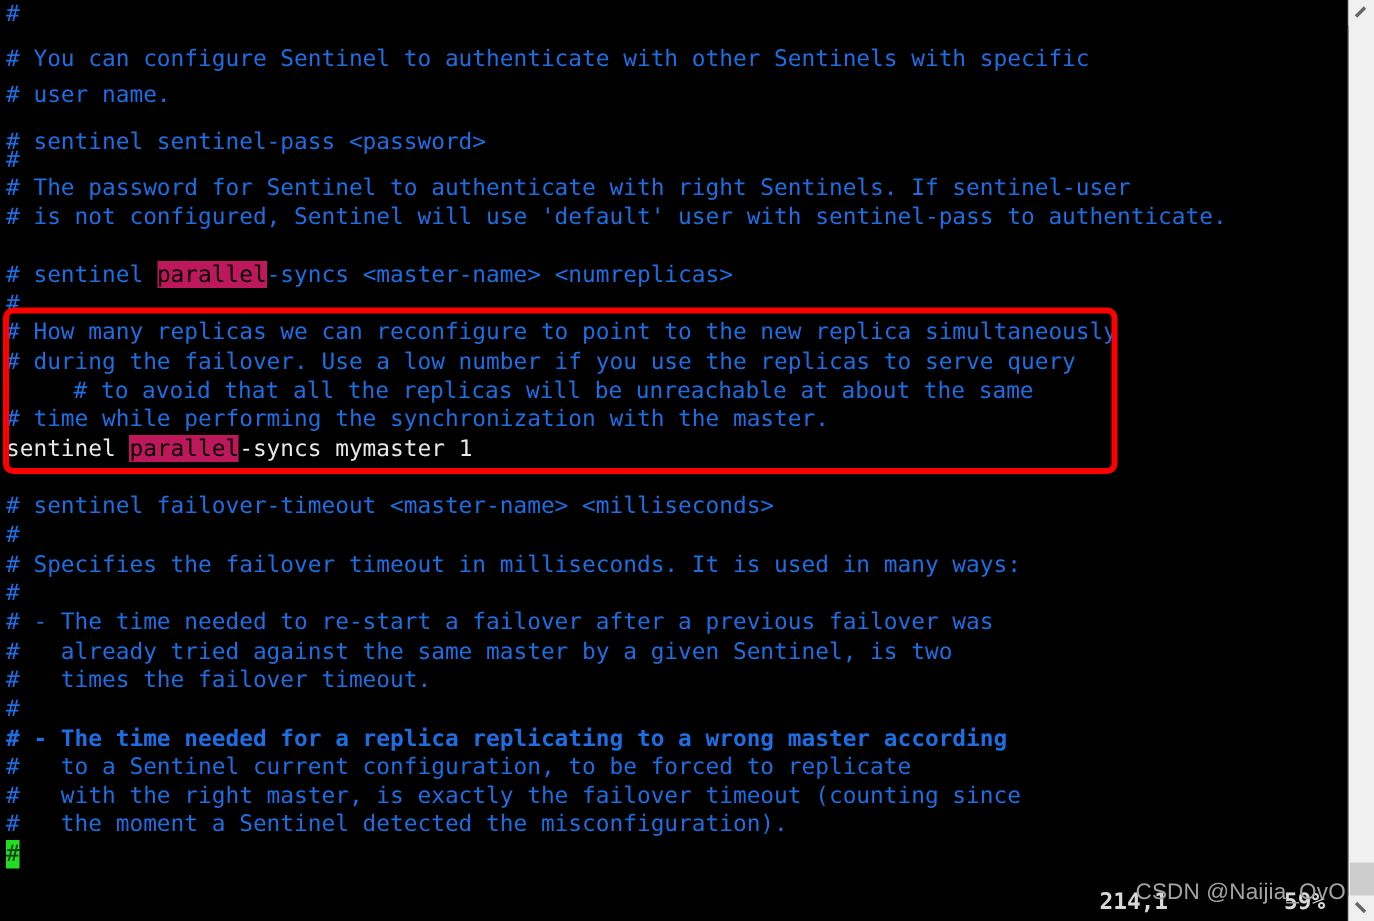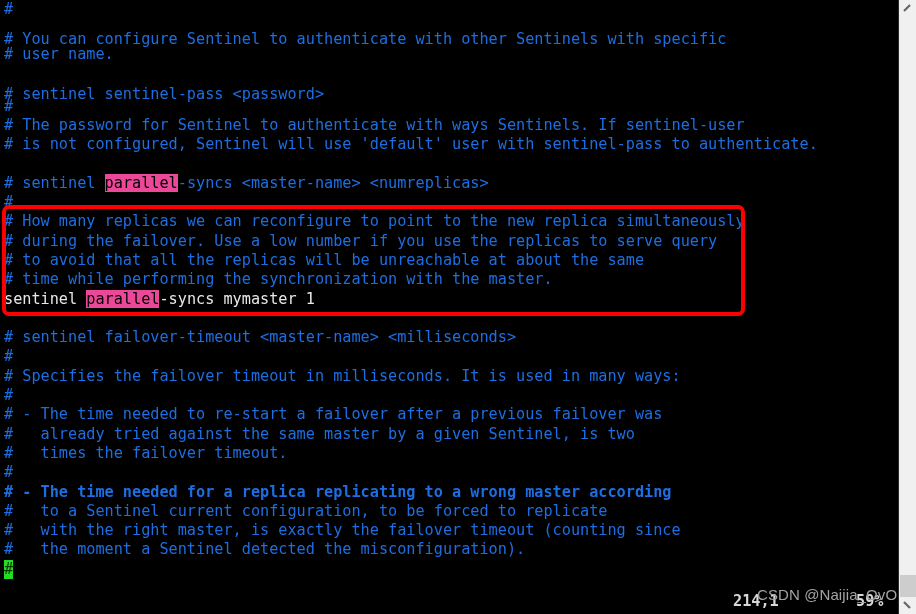--- a/index.html
+++ b/index.html
@@ -40,21 +40,21 @@
     font-size: 15.2px;
     letter-spacing: 0px;
     white-space: pre;
     color: #1e6fe0;
   }
   .line.comment  { color: #1d6ee2; }
   .line.code     { color: #e8e8e8; }
   .line.blank    { color: #000000; }
 
   .hl {
-    background: #ec4899;
+    background: #be185d;
     color: #000000;
     margin-top: 41px;
   }
 
   
   .cursor-cell {
     background: #22dd22;
     color: #0a3a0a;
     display: inline-block;
     width: 9.2px;
@@ -137,32 +137,32 @@
   }
 </style>
 </head>
 <body>
 
 <div id="app">
 
   <div id="terminal">
       <div class="line comment" style="top: 0px;">#</div>
       <div class="line comment" style="top: 30px;"># You can configure Sentinel to authenticate with other Sentinels with specific</div>
-      <div class="line comment" style="top: 45px; text-align: right;"># user name.</div>
+      <div class="line comment" style="top: 54px; text-align: right;"># user name.</div>
       <div class="line blank" style="top: 57.9px;"></div>
       <div class="line comment" style="top: 77.2px; margin-top: 8px;"># sentinel sentinel-pass &lt;password&gt;</div>
       <div class="line comment" style="top: 96.5px;">#</div>
-      <div class="line comment" style="top: 115.8px;"># The password for Sentinel to authenticate with ways Sentinels. If sentinel-user</div>
+      <div class="line comment" style="top: 115.8px;"># The password for Sentinel to authenticate with right Sentinels. If sentinel-user</div>
       <div class="line comment" style="top: 135.1px;"># is not configured, Sentinel will use 'default' user with sentinel-pass to authenticate.</div>
       <div class="line blank" style="top: 154.4px;"></div>
       <div class="line comment" style="top: 173.7px;"># sentinel <span class="hl">parallel</span>-syncs &lt;master-name&gt; &lt;numreplicas&gt;</div>
       <div class="line comment" style="top: 193px;">#</div>
       <div class="line comment" style="top: 212.3px;"># How many replicas we can reconfigure to point to the new replica simultaneously</div>
       <div class="line comment" style="top: 231.6px;"># during the failover. Use a low number if you use the replicas to serve query</div>
-      <div class="line comment" style="top: 250.9px;"># to avoid that all the replicas will be unreachable at about the same</div>
+      <div class="line comment" style="top: 250.9px; margin-left: 45px;"># to avoid that all the replicas will be unreachable at about the same</div>
       <div class="line comment" style="top: 270.2px;"># time while performing the synchronization with the master.</div>
       <div class="line code" style="top: 289.5px;">sentinel <span class="hl">parallel</span>-syncs mymaster 1</div>
       <div class="line blank" style="top: 308.8px;"></div>
       <div class="line comment" style="top: 328.1px;"># sentinel failover-timeout &lt;master-name&gt; &lt;milliseconds&gt;</div>
       <div class="line comment" style="top: 347.4px;">#</div>
       <div class="line comment" style="top: 366.7px;"># Specifies the failover timeout in milliseconds. It is used in many ways:</div>
       <div class="line comment" style="top: 386px;">#</div>
       <div class="line comment" style="top: 405.3px;"># - The time needed to re-start a failover after a previous failover was</div>
       <div class="line comment" style="top: 424.6px;">#   already tried against the same master by a given Sentinel, is two</div>
       <div class="line comment" style="top: 443.9px;">#   times the failover timeout.</div>

